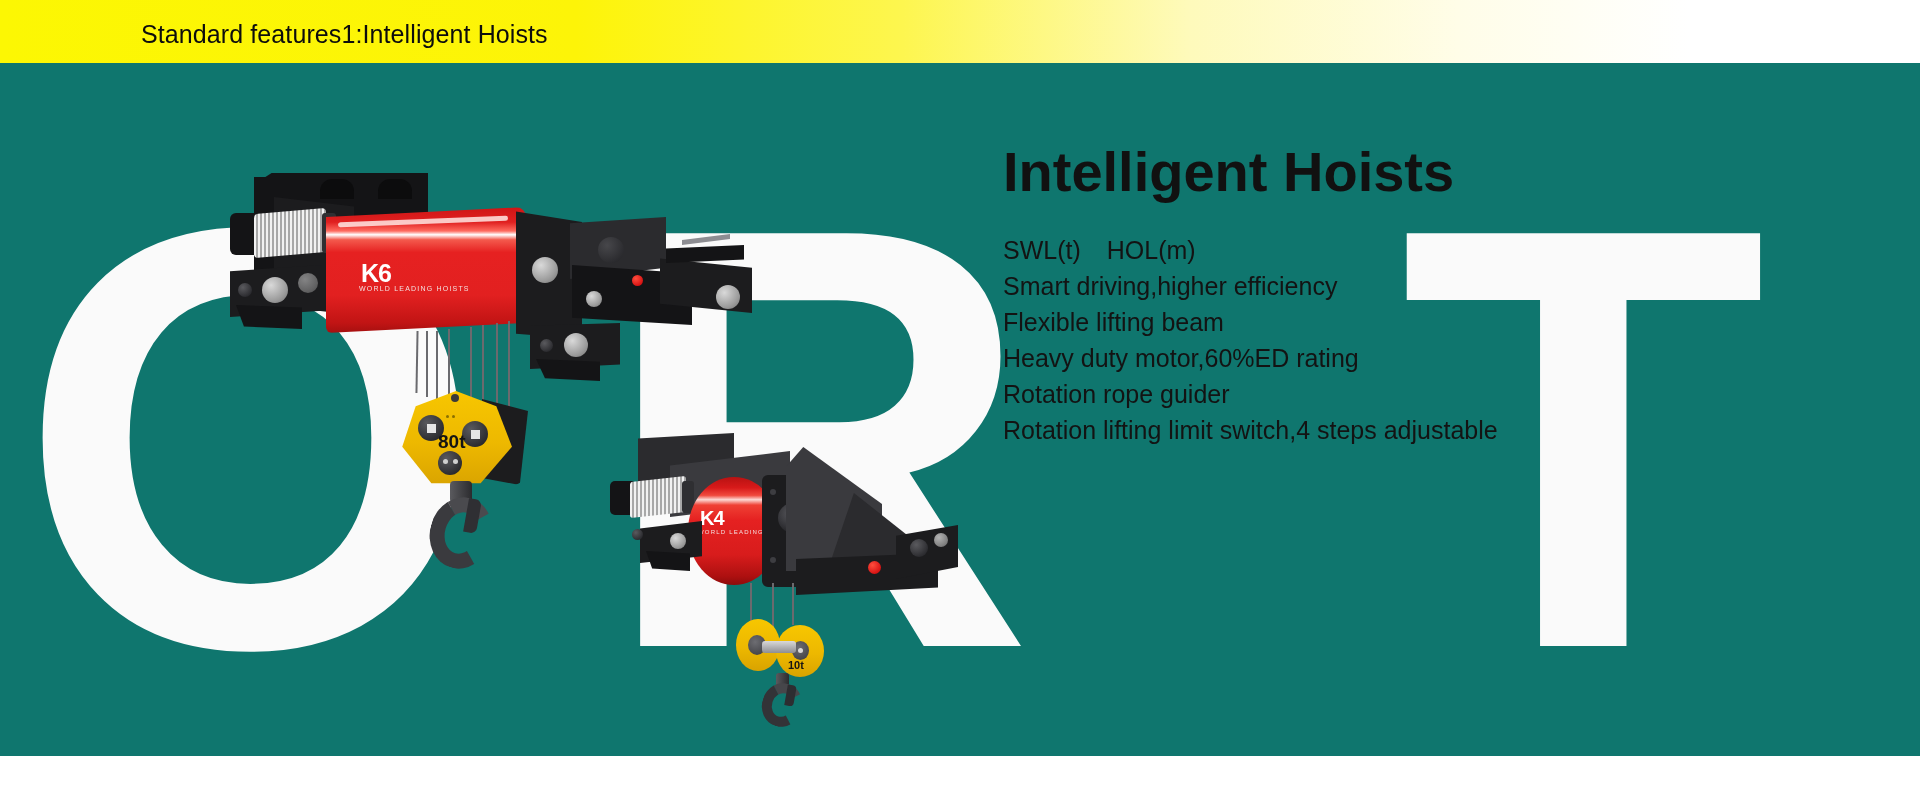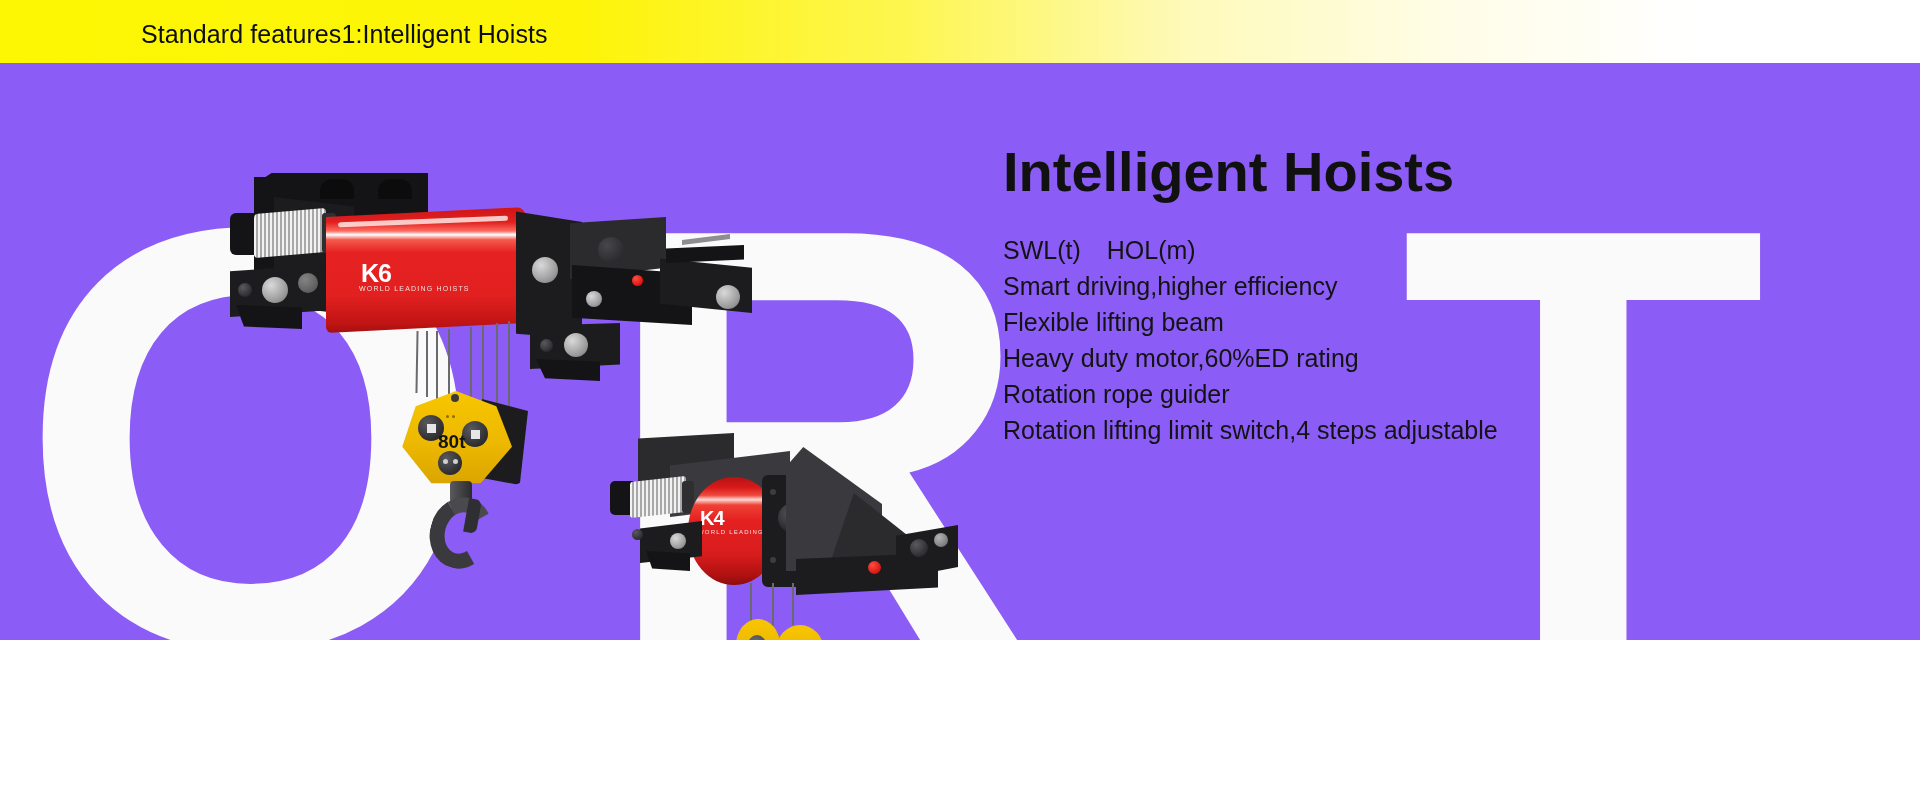--- a/index.html
+++ b/index.html
@@ -7,22 +7,22 @@
     width: 1920px;
     height: 800px;
     overflow: hidden;
     background: #ffffff;
     font-family: "Liberation Sans", sans-serif;
   }
 
   #slide {
     position: relative;
     width: 1920px;
-    height: 640px;
-    background: #8b5cf6;
+    height: 756px;
+    background: #0f766e;
     overflow: hidden;
   }
 
   
   .title-bar {
     position: absolute;
     left: 0; top: 0;
     width: 1920px; height: 63px;
     background: linear-gradient(to right,
         #fcf703 0%,

